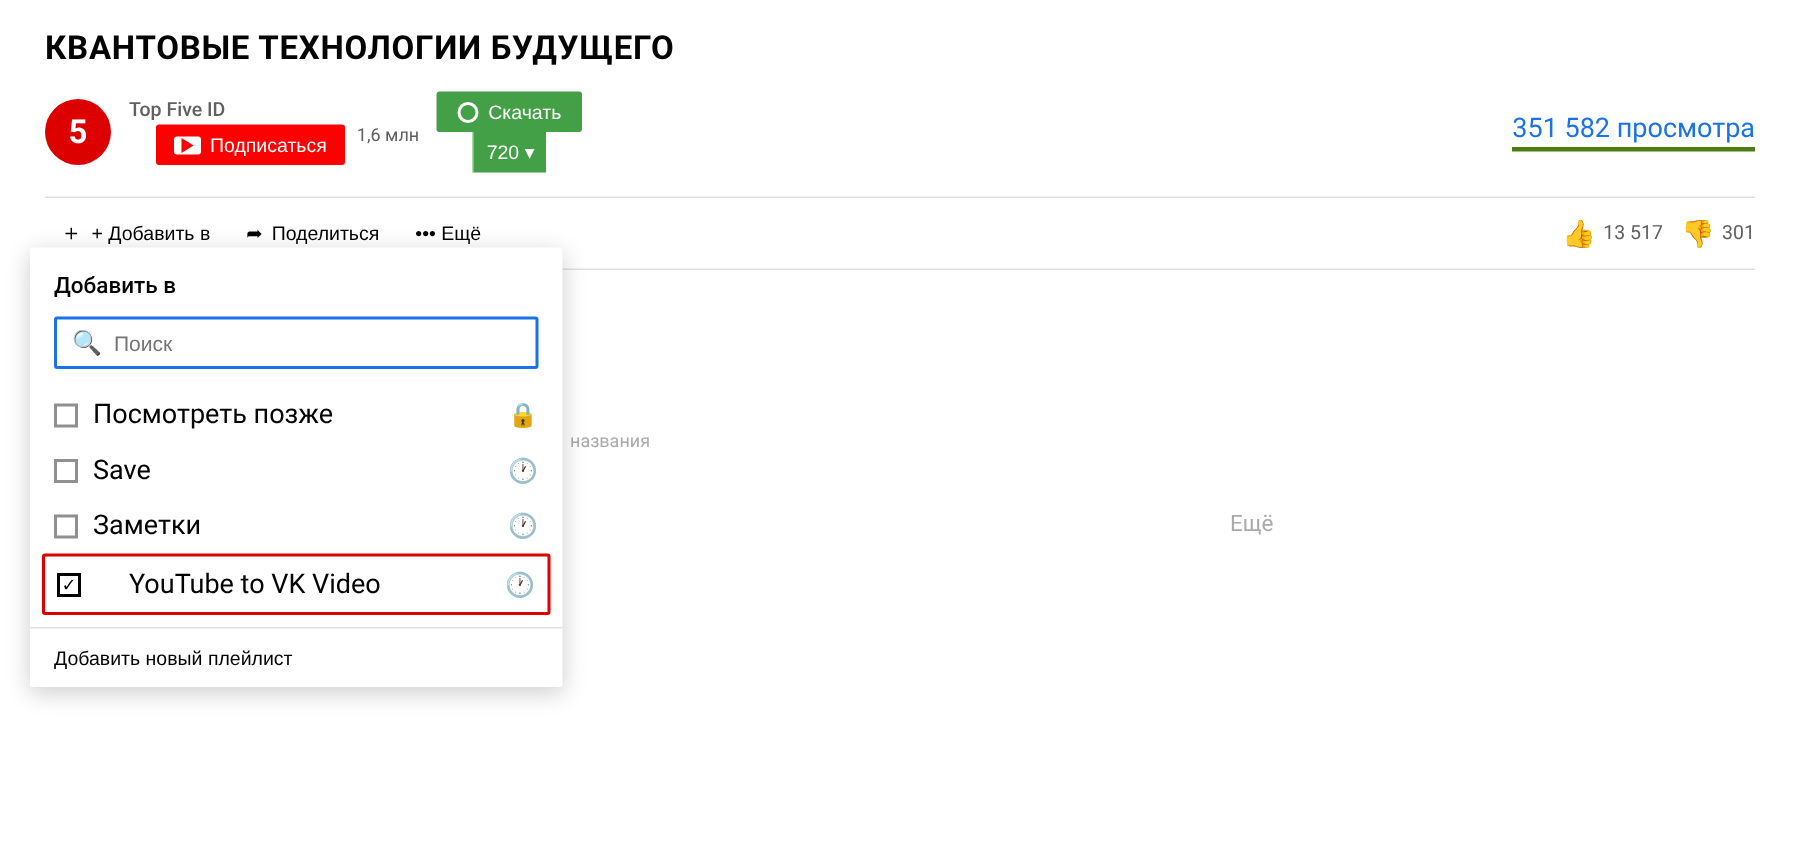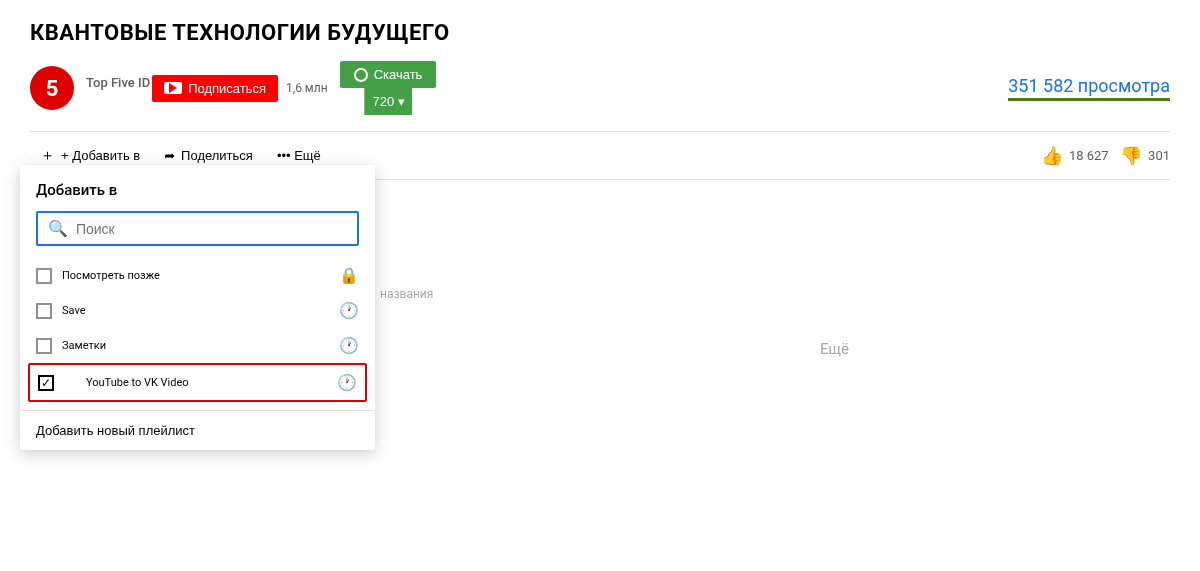--- a/index.html
+++ b/index.html
@@ -47,21 +47,21 @@
       align-items: center;
       justify-content: center;
       color: #fff;
       font-size: 22px;
       font-weight: 700;
       flex-shrink: 0;
     }
 
     .channel-info {
       display: flex;
-      flex-direction: row;
+      flex-direction: column;
       gap: 2px;
     }
 
     .channel-name {
       font-size: 13px;
       color: #606060;
       font-weight: 500;
     }
 
     .subscribe-btn {
@@ -265,21 +265,21 @@
       background: transparent;
     }
 
     .playlist-item.checked .check-box::after {
       content: '✓';
       font-size: 12px;
       color: #030303;
     }
 
     .playlist-item-label {
-      font-size: 11px;
+      font-size: 18px;
       color: #030303;
       flex: 1;
     }
 
     .playlist-item-icon {
       font-size: 16px;
       color: #909090;
     }
 
     .dropdown-divider {
@@ -335,21 +335,21 @@
 
 <div class="page-container">
 
   <h1 class="video-title">КВАНТОВЫЕ ТЕХНОЛОГИИ БУДУЩЕГО</h1>
 
   <div class="channel-row">
     <div class="channel-avatar">5</div>
 
     <div class="channel-info">
       <span class="channel-name">Top Five ID</span>
-      <div style="display:flex;align-items:center;gap:8px;">
+      <div style="display:flex;gap:8px;margin-left:18px;">
         <button class="subscribe-btn">
           <span class="yt-icon"></span>
           <span>Подписаться</span>
         </button>
         <span class="subs-count">1,6 млн</span>
       </div>
     </div>
 
     <div style="display:flex;align-items:center;gap:0;flex-direction:column;">
       <button class="download-btn">
@@ -374,21 +374,21 @@
       <span>➦</span>
       <span>Поделиться</span>
     </button>
     <button class="action-btn">
       <span>••• Ещё</span>
     </button>
 
     <div class="likes-area">
       <div class="like-item">
         <span class="thumb-icon">👍</span>
-        <span>18 627</span>
+        <span>13 517</span>
       </div>
       <div class="like-item">
         <span class="thumb-icon">👎</span>
         <span>301</span>
       </div>
     </div>
   </div>
 
   <div class="bg-content">
     <div class="bg-label">названия</div>

